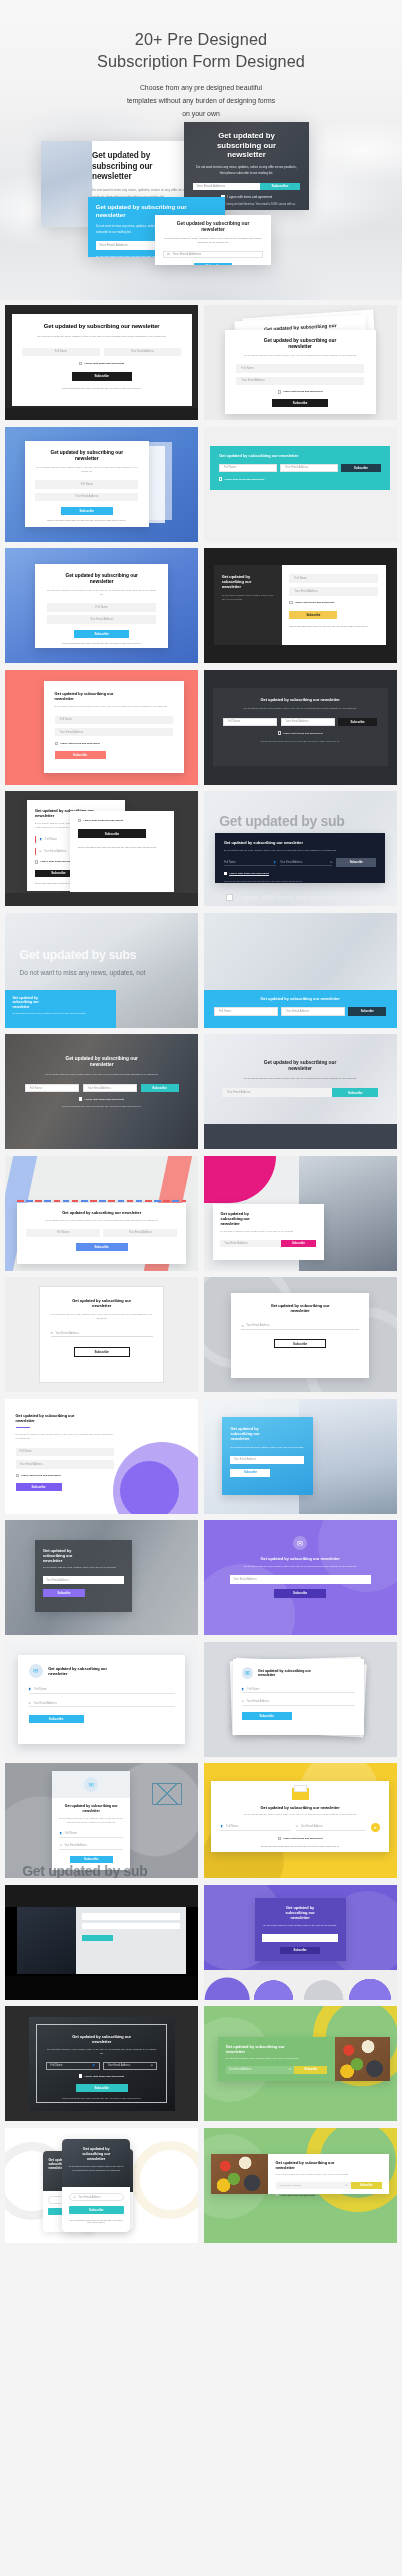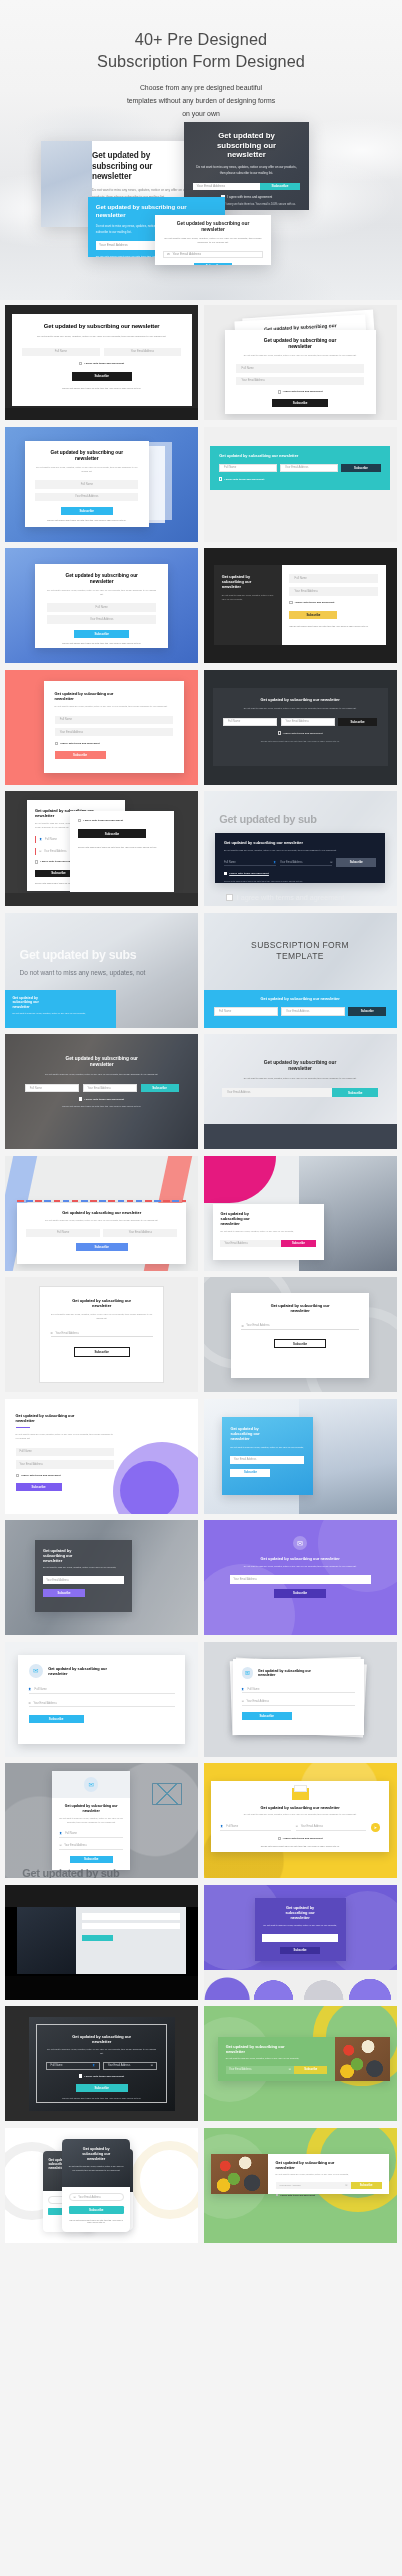--- a/index.html
+++ b/index.html
@@ -135,21 +135,21 @@
   .p-xs { font-size:2.5px; line-height:1.75; color:#8d8d8d;}
   .p-xxs { font-size:2.2px; line-height:1.75; color:#9a9a9a;}
   .inp-g { background:#f2f2f2; height:8.5px; display:flex; align-items:center; justify-content:center; font-size:2.7px; color:#a4a4a4;}
   .inp-w { background:#fff; border:0.7px solid #e4e4e4; height:8.5px; display:flex; align-items:center; padding:0 3.9px; font-size:2.7px; color:#a4a4a4;}
   .btn-cy { background:#2ec4c4; color:#fff; font-size:3px; font-weight:700; display:flex;align-items:center;justify-content:center;}
   .btn-bl { background:#2eb8ef; color:#fff; font-size:3px; font-weight:700; display:flex;align-items:center;justify-content:center;}
   .btn-dk { background:#1b1b1b; color:#fff; font-size:3px; font-weight:700; display:flex;align-items:center;justify-content:center;}
   .chkline { display:flex; align-items:center; gap:2px; font-size:2.5px; font-weight:700; color:#333;}
   .chkbox { width:3.3px;height:3.3px;border:0.7px solid #b8b8b8;display:block;}
   .spam { font-size:2.1px; font-style:italic; color:#8a8a8a;}
-  .bigtext-d { font-size:11px; font-weight:700; color:rgba(60,60,60,.35); letter-spacing:-0.3px; white-space:nowrap;}
+  .bigtext-d { font-size:14px; font-weight:700; color:rgba(60,60,60,.35); letter-spacing:-0.3px; white-space:nowrap;}
   .ph-desk2 { background:
       linear-gradient(120deg,#b9c0c8 0%,#8e98a3 40%,#cfd4da 70%,#eceef0 100%); }
   .ph-suit { background:
       linear-gradient(150deg,#e9ebee 0%, #cfd4da 40%, #8d95a0 70%, #5d646e 100%); }
   .ph-warm { background:
       linear-gradient(120deg,#8c7f70 0%,#b9ab99 35%,#6d747e 70%,#3b4049 100%); }
   .ph-office { background:
       linear-gradient(130deg,#dfe3e7 0%,#c4cad2 35%,#aeb6c0 60%,#e8eaed 100%); }
   .ph-food { background:
       radial-gradient(circle at 25% 30%, #e2402e 0 10%, transparent 11%),
@@ -172,21 +172,21 @@
 
   .ph-icon-circle { width:14.4px;height:14.4px;border-radius:50%;background:#dbe9f5;display:flex;align-items:center;justify-content:center;}
 </style>
 </head>
 <body>
 
 <section class="hero">
   <div class="hero-clouds"></div>
 
   <h1 class="hero-title">
-    <span>40+ Pre Designed</span><br>
+    <span>20+ Pre Designed</span><br>
     <span>Subscription Form Designed</span>
   </h1>
 
   <p class="hero-sub">
     <span>Choose from any pre designed beautiful</span><br>
     <span>templates without any burden of designing forms</span><br>
     <span>on your own</span>
   </p>
 
   <div class="hero-stage">
@@ -481,24 +481,20 @@
         <span>Get updated by</span><br>
         <span>subscribing our</span><br>
         <span>newsletter</span>
       </div>
       <div class="p-xxs" style="margin-top:3.3px;color:#dff3ff;">Do not want to miss any news, updates, notice or any offer on our products,</div>
     </div>
   </div>
 
   <div class="tile ph-office">
     <div class="overlay-light" style="background:rgba(232,236,241,.6);"></div>
-    <div style="position:absolute;left:0;right:0;top:27.4px;text-align:center;font-size:8.5px;letter-spacing:0.4px;color:#4a4a4a;line-height:1.3;">
-      <span>SUBSCRIPTION FORM</span><br>
-      <span>TEMPLATE</span>
-    </div>
     <div style="position:absolute;left:0;bottom:0;width:100%;height:38px;background:#2eb8ef;padding:6.5px 10.4px;text-align:center;">
       <div class="h-sm" style="color:#fff;">Get updated by subscribing our newsletter</div>
       <div style="display:flex;gap:3.3px;margin-top:5.9px;">
         <div class="inp-w" style="flex:1;">Full Name</div>
         <div class="inp-w" style="flex:1;">Your Email Address</div>
         <div style="width:38px;height:8.5px;background:#1f3d4d;color:#fff;font-size:2.7px;font-weight:700;display:flex;align-items:center;justify-content:center;">Subscribe</div>
       </div>
     </div>
   </div>
 

